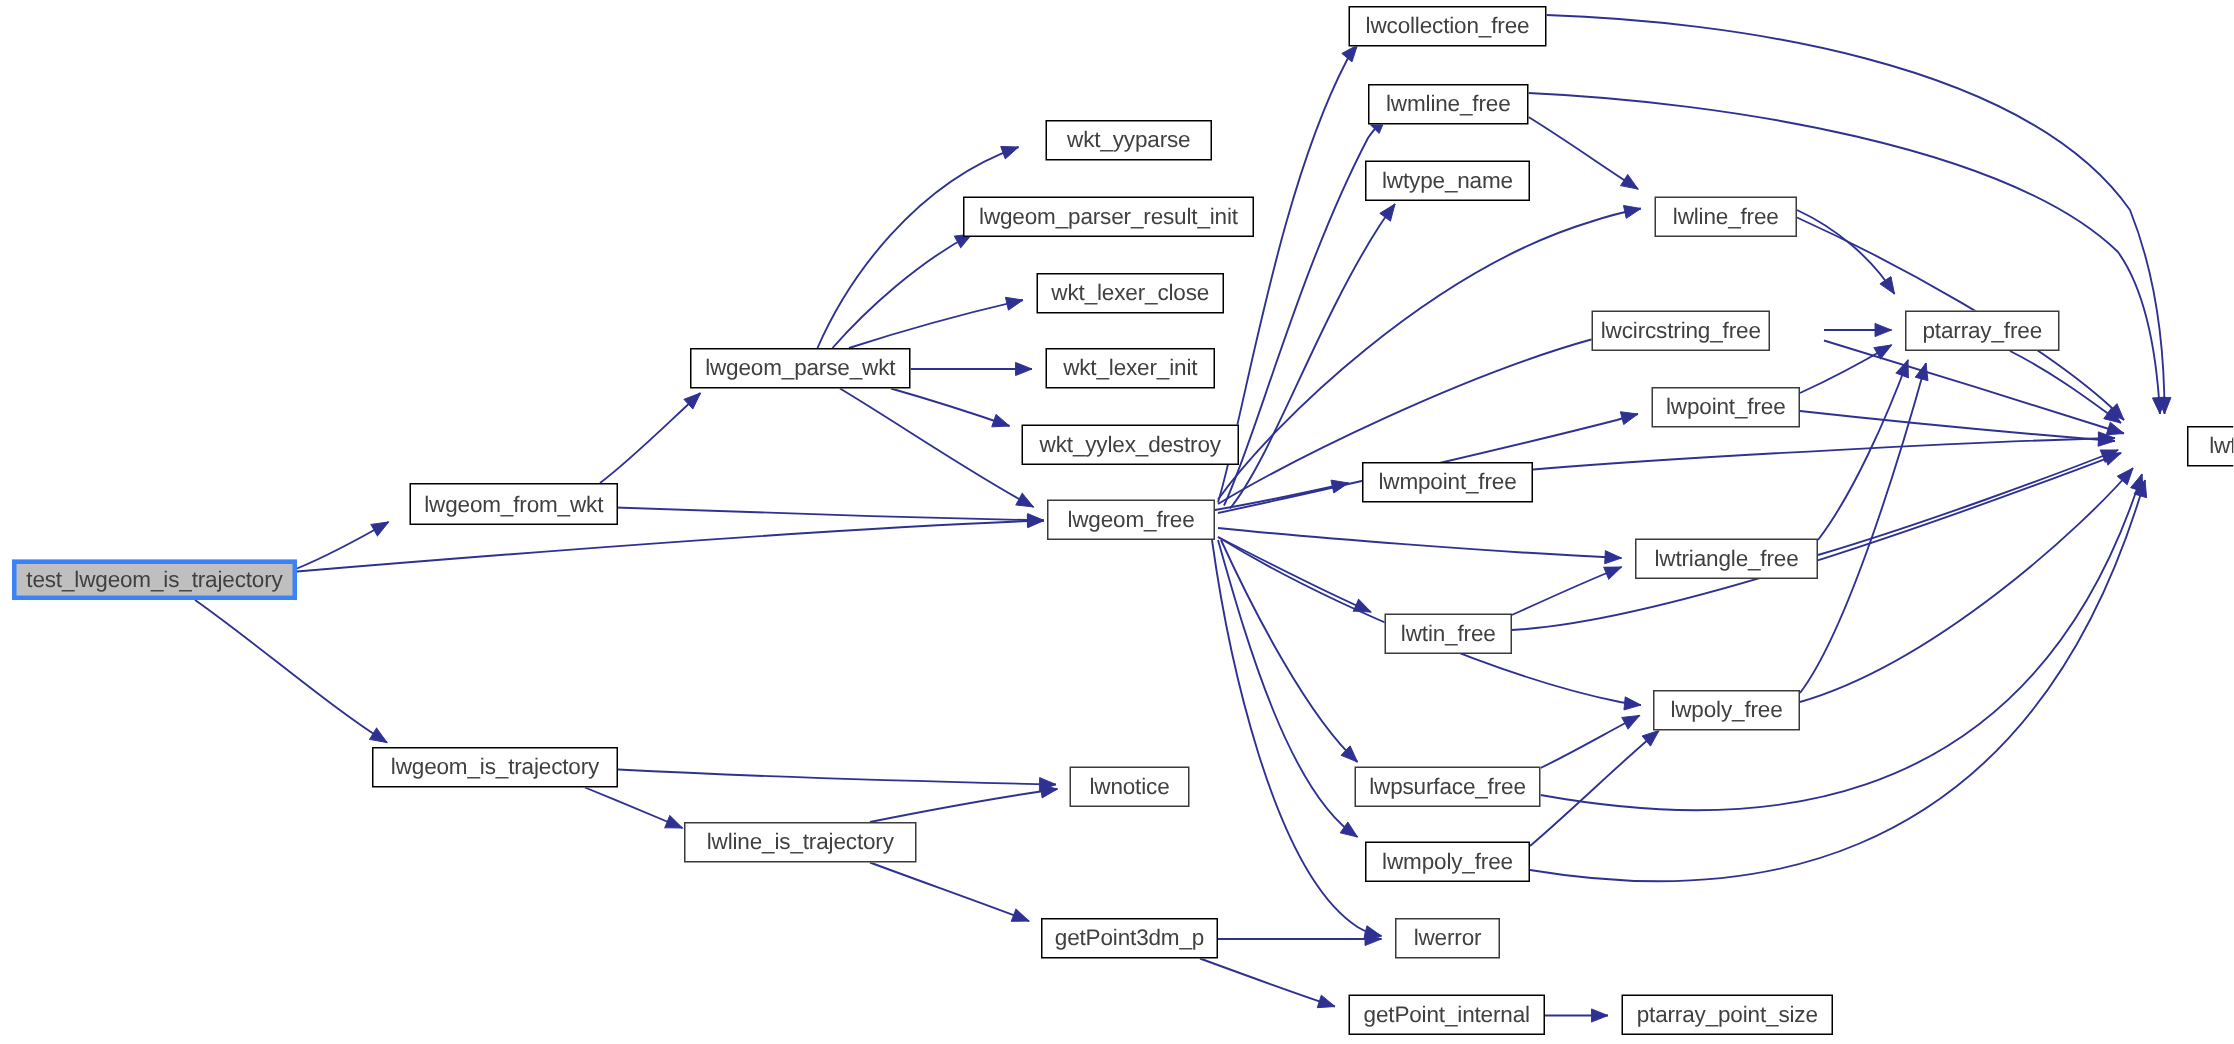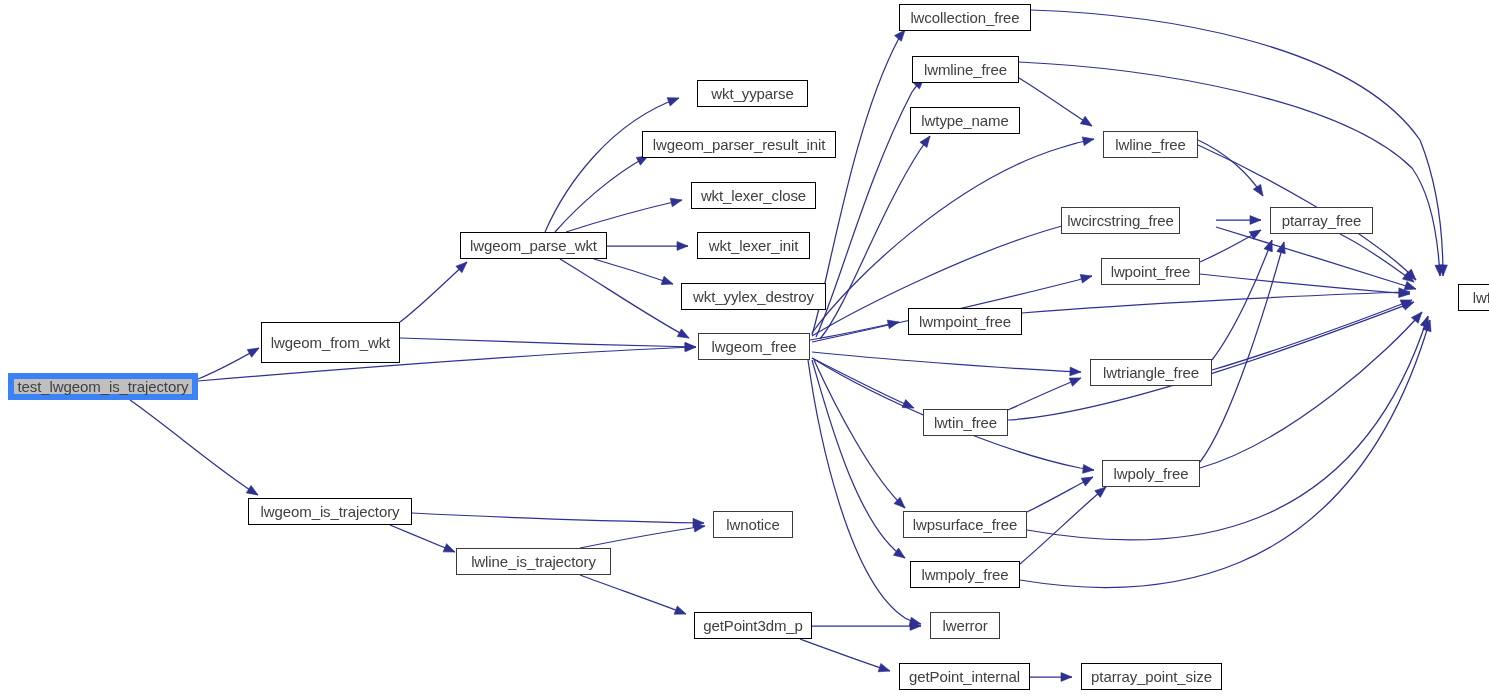--- a/index.html
+++ b/index.html
@@ -41,21 +41,21 @@
     font-size: 15px;
     line-height: 1;
     display: flex;
     align-items: center;
     justify-content: center;
     white-space: nowrap;
     letter-spacing: -0.1px;
   }
   .node-box.root {
     background: #bfbfbf;
-    border: 6px solid #3b82f6;
+    border: 3px solid #3b82f6;
   }
   .node-box.bold-border {
     border: 1px solid #3b3b3b;
   }
   .node-label {
     display: block;
     padding: 0 6px;
   }
 </style>
 </head>
@@ -269,21 +269,21 @@
       </g>
       <g>
         <path class="edge-path" d="M1340,234 C1372,250 1400,272 1414,282" stroke="#2e3192"></path>
         <polygon class="arrow-head" points="0,0 -11,-4.4 -11,4.4" fill="#2e3192" transform="translate(1414,282) rotate(35.967616830446815)"></polygon>
       </g>
     </svg>
   <div id="nodes-layer">
       <div class="node-box root" style="left: 8px; top: 373px; width: 190px; height: 27px;">
         <span class="node-label">test_lwgeom_is_trajectory</span>
       </div>
-      <div class="node-box" style="left: 261px; top: 322px; width: 139px; height: 41px;">
+      <div class="node-box" style="left: 273px; top: 322px; width: 139px; height: 28px;">
         <span class="node-label">lwgeom_from_wkt</span>
       </div>
       <div class="node-box" style="left: 248px; top: 498px; width: 164px; height: 27px;">
         <span class="node-label">lwgeom_is_trajectory</span>
       </div>
       <div class="node-box" style="left: 460px; top: 232px; width: 147px; height: 27px;">
         <span class="node-label">lwgeom_parse_wkt</span>
       </div>
       <div class="node-box bold-border" style="left: 456px; top: 548px; width: 155px; height: 27px;">
         <span class="node-label">lwline_is_trajectory</span>

